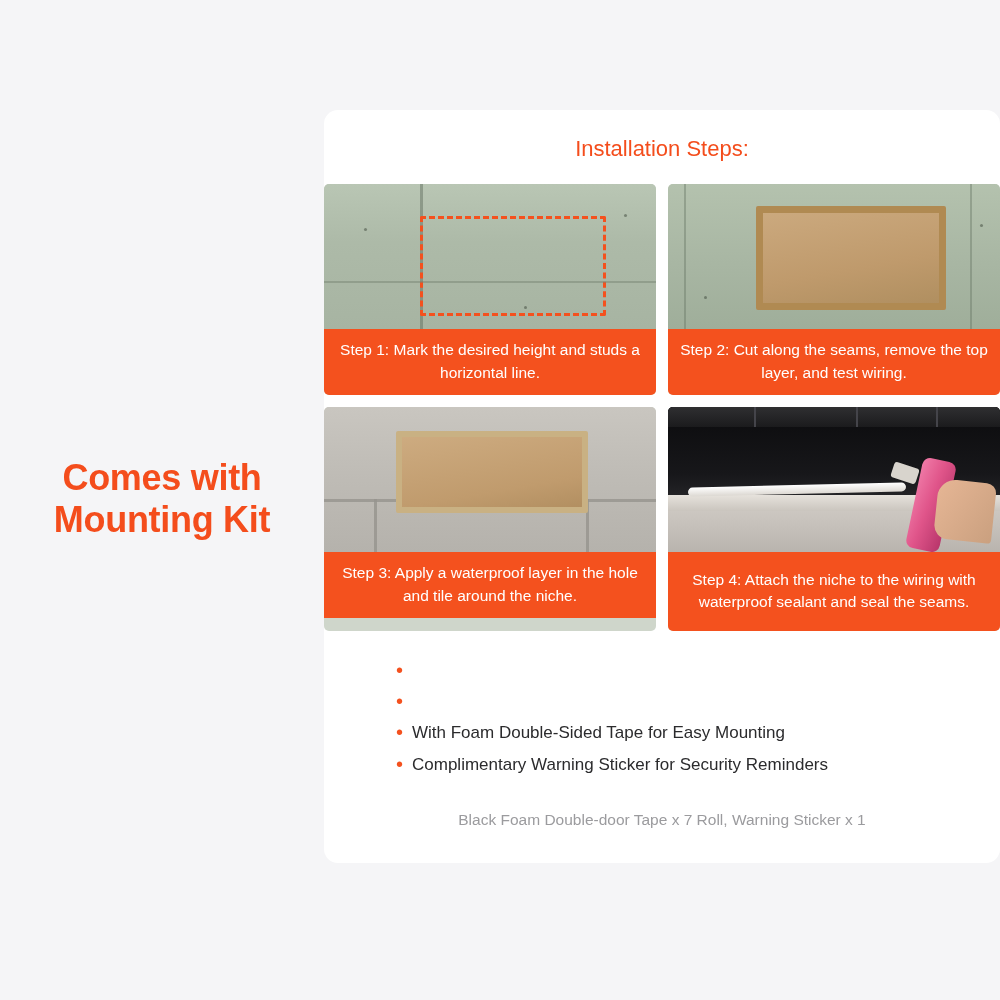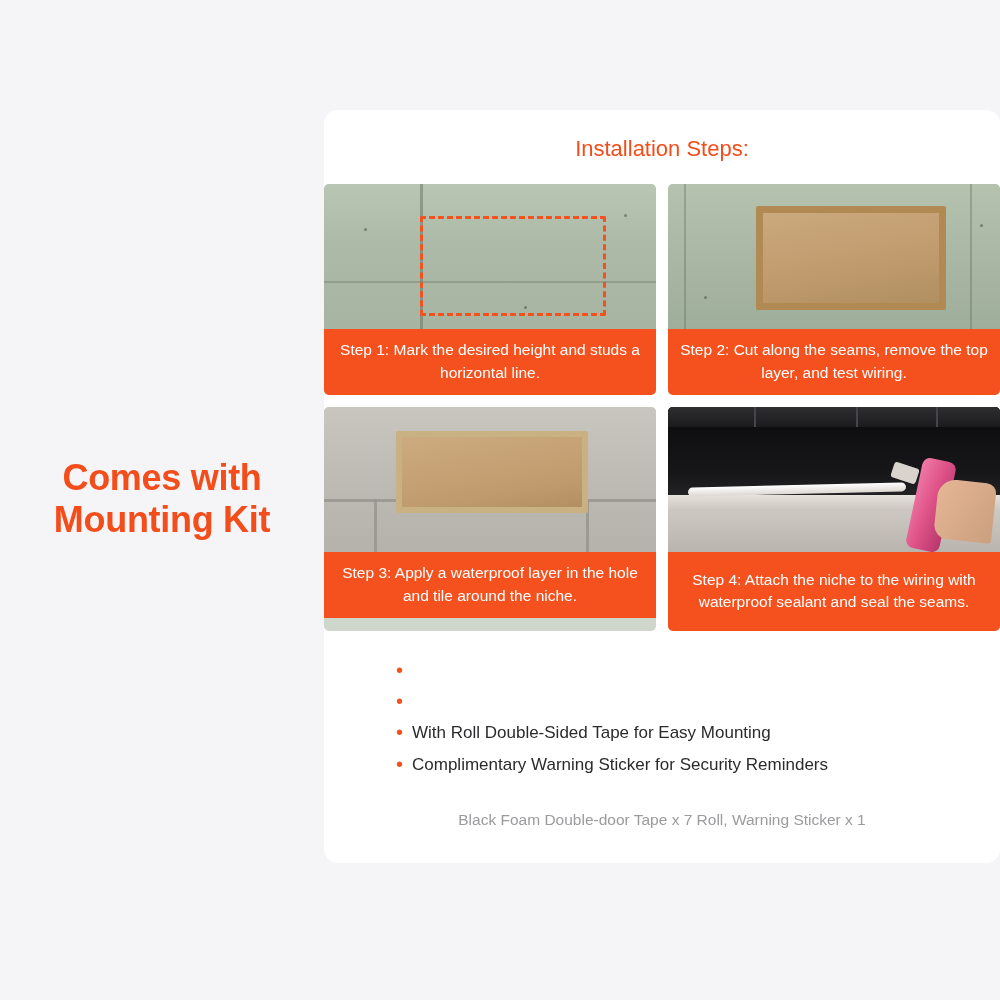--- a/index.html
+++ b/index.html
@@ -315,21 +315,21 @@
 
     <div class="bullets">
       <div class="bullet">
         <span class="dot">•</span>
       </div>
       <div class="bullet">
         <span class="dot">•</span>
       </div>
       <div class="bullet">
         <span class="dot">•</span>
-        <span>With Roll Double-Sided Tape for Easy Mounting</span>
+        <span>With Foam Double-Sided Tape for Easy Mounting</span>
       </div>
       <div class="bullet">
         <span class="dot">•</span>
         <span>Complimentary Warning Sticker for Security Reminders</span>
       </div>
     </div>
 
     <div class="footnote">Black Foam Double-door Tape x 7 Roll, Warning Sticker x 1</div>
   </div>
 

